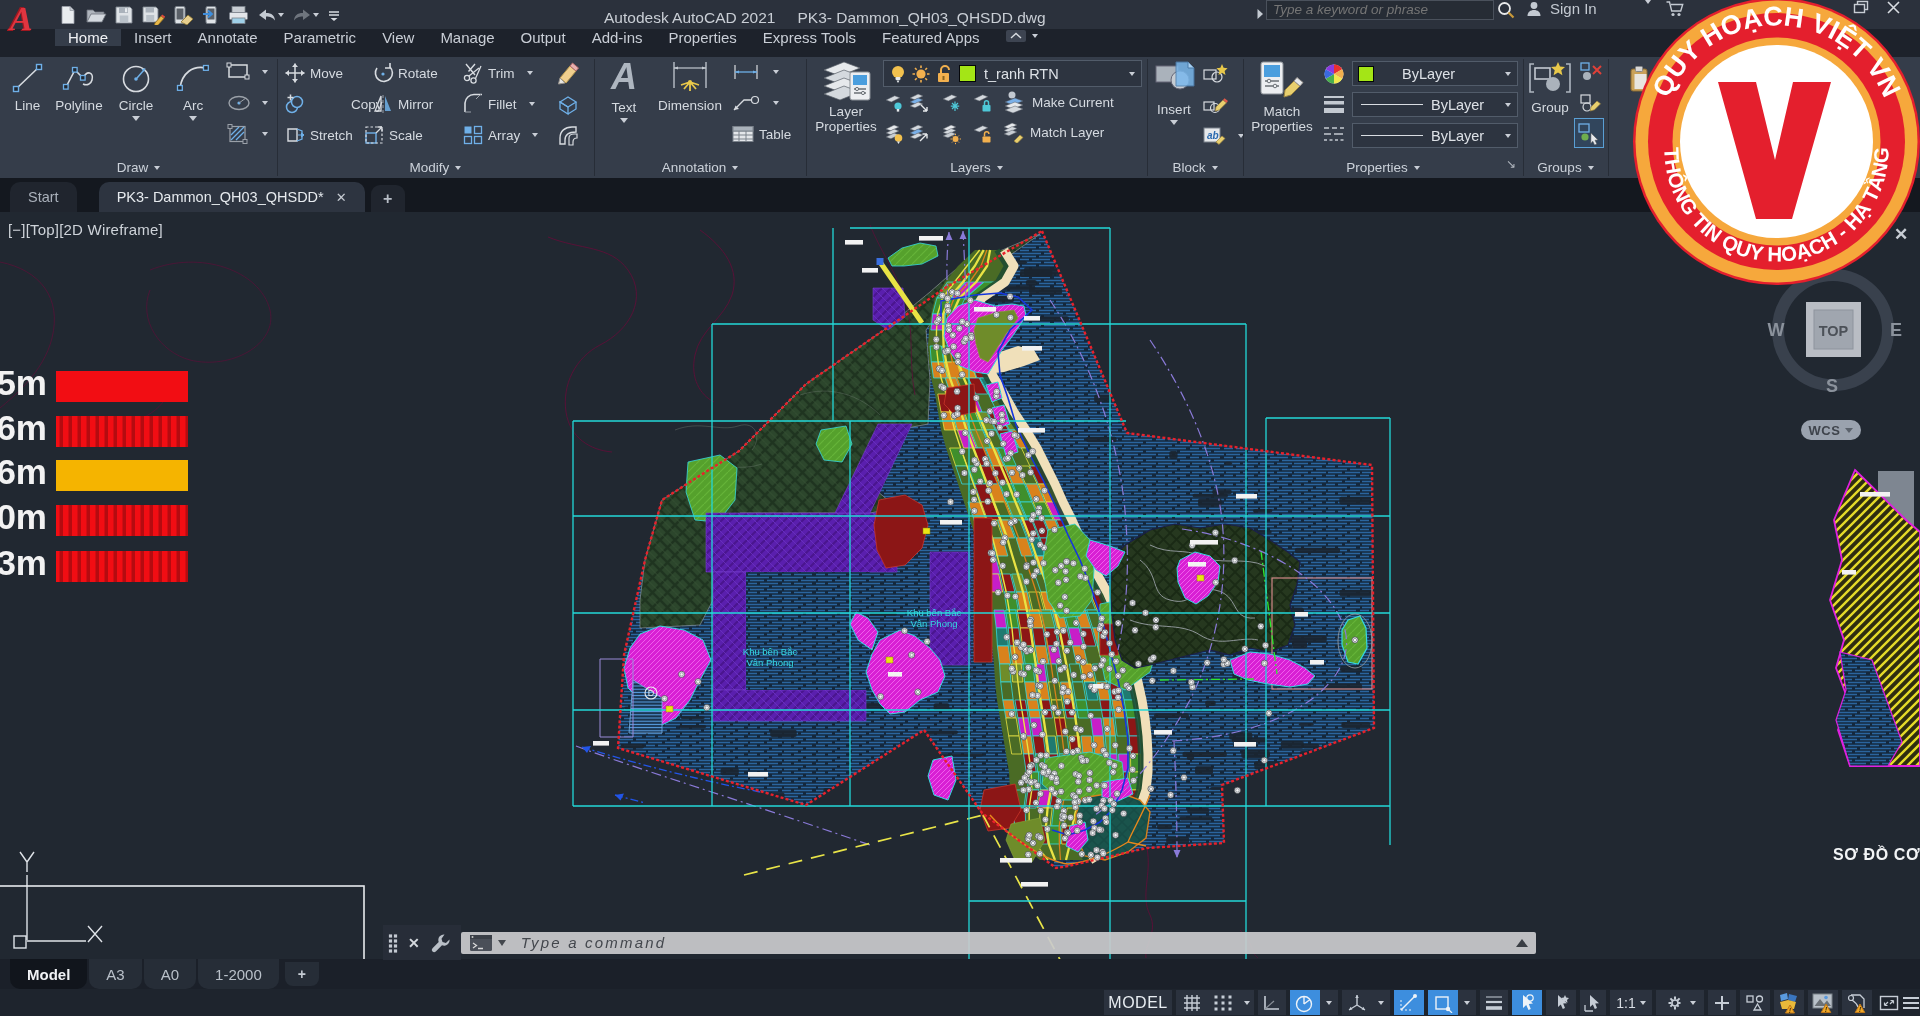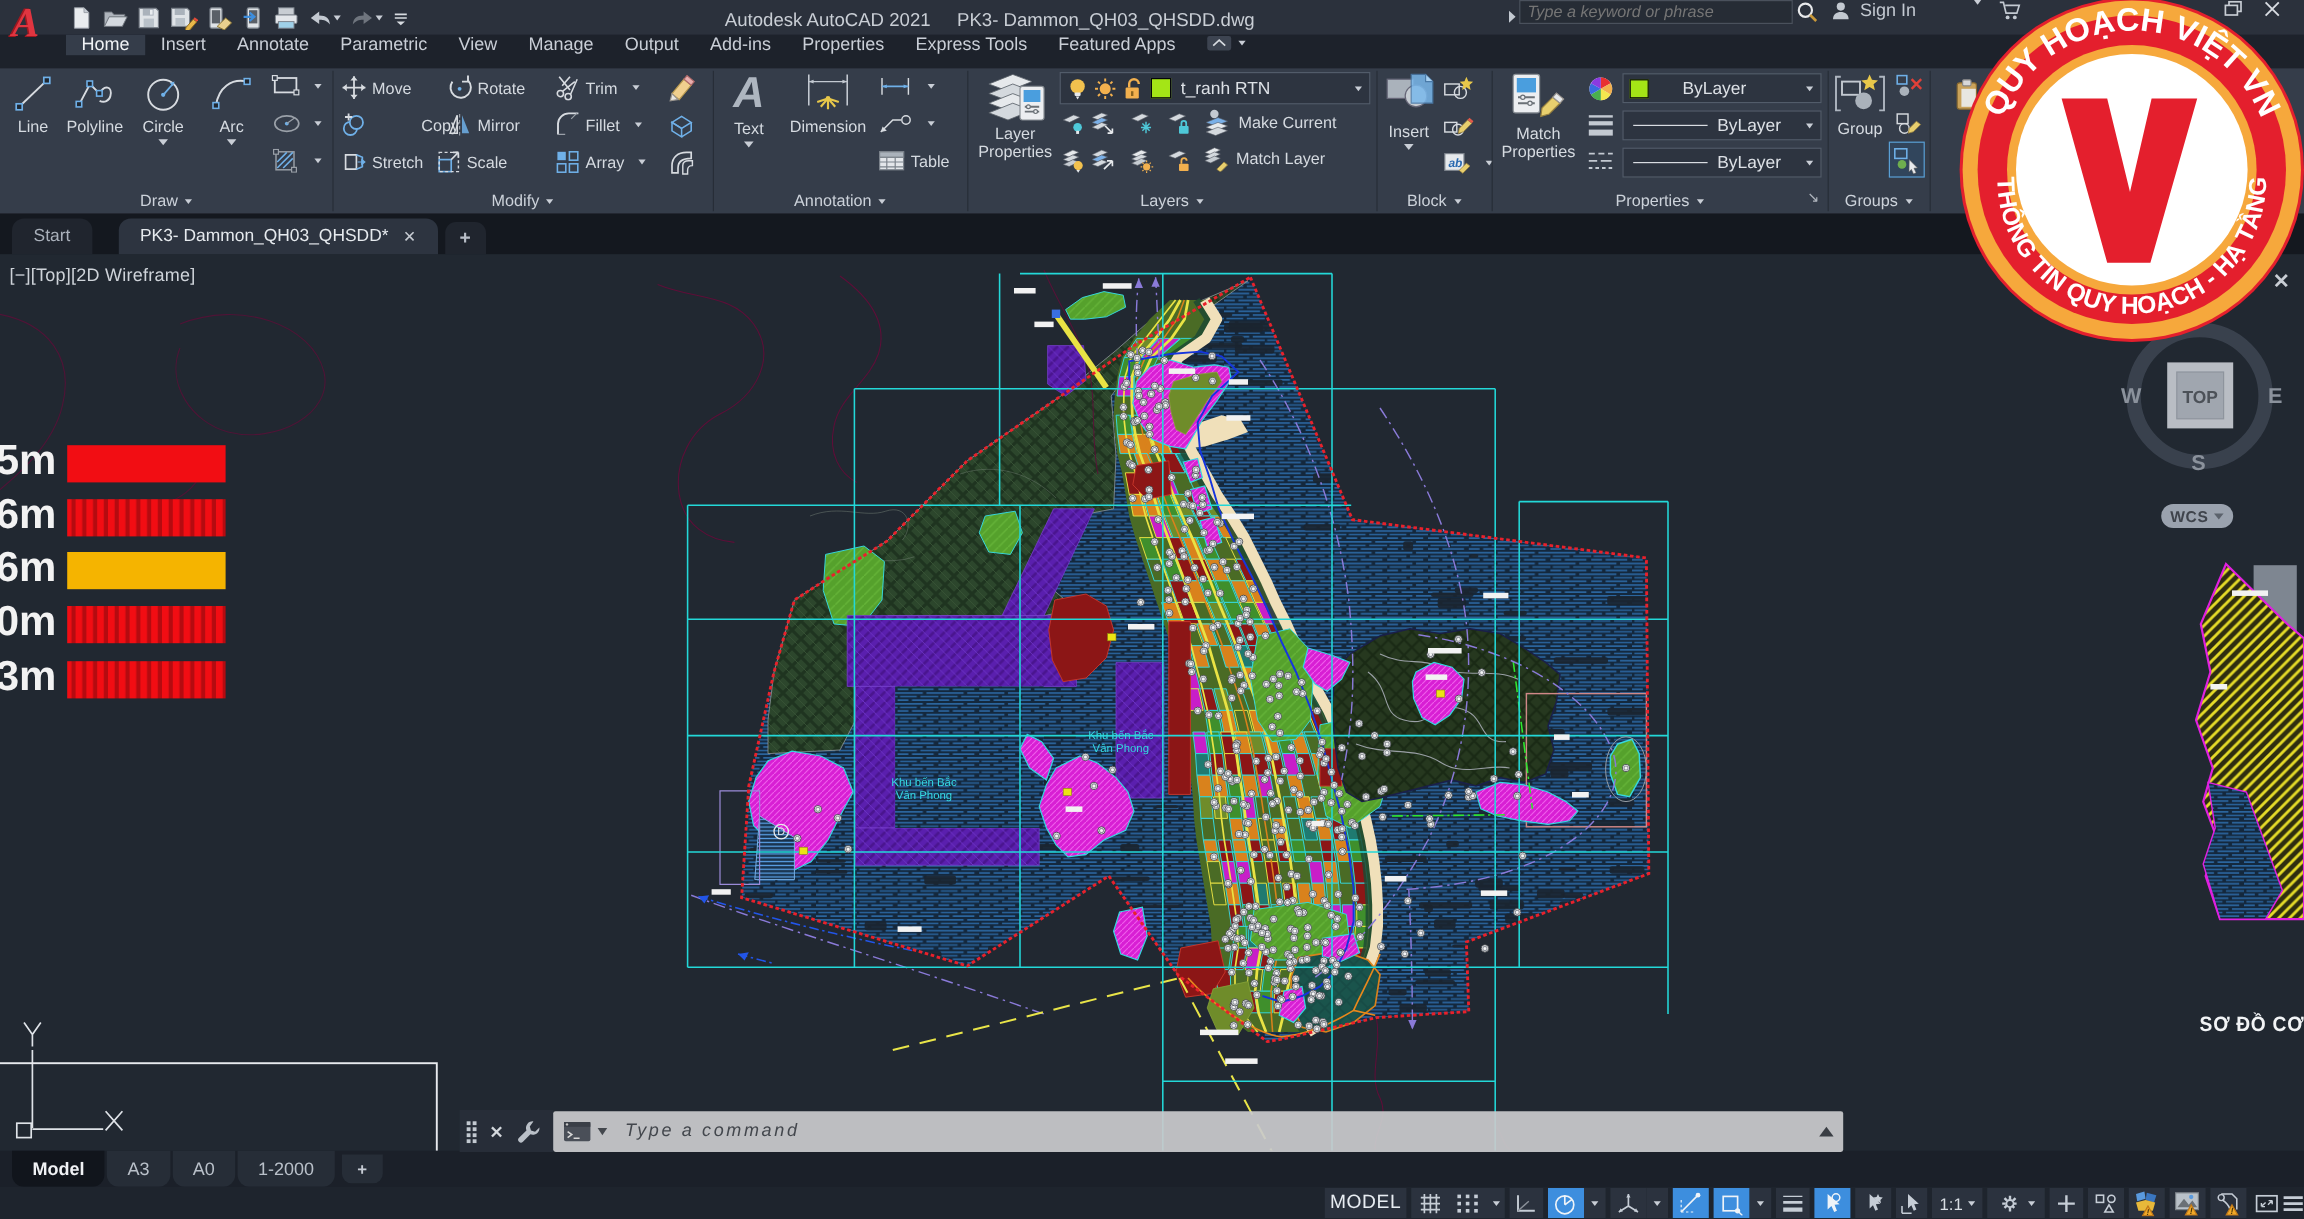--- a/index.html
+++ b/index.html
@@ -41,21 +41,21 @@
 #ftab-plus { width:34px; height:27px; background:#20252e; border-radius:9px 9px 0 0; color:#b8bec7; display:flex; align-items:center; justify-content:center; font-size:16px; font-weight:bold; margin-left:4px; }
 
 #viewport { position:absolute; left:0; top:212px; width:1920px; height:747px; background:#212831; overflow:hidden; }
 #mapsvg { position:absolute; left:0; top:-212px; }
 #vp-label { position:absolute; left:8px; top:9px; color:#ced3d9; font-size:15px; letter-spacing:0.2px; }
 #vp-close { position:absolute; left:1894px; top:12px; color:#c8cdd4; font-size:17px; font-weight:bold; }
 #sodoco { position:absolute; left:1833px; top:634px; color:#f2f4f6; font-weight:bold; font-size:16px; letter-spacing:0.6px; white-space:nowrap; transform:scaleY(1.08); }
 
 #cmddock { position:absolute; left:383px; top:925px; width:1153px; height:35px; display:flex; align-items:center; z-index:30; }
 #cmddock .dockicons { display:flex; align-items:center; background:#272d38; height:35px; padding:0 9px 0 5px; gap:10px; }
-#cmdbar { flex:1; height:34px; background:rgba(201,202,204,0.93); border-radius:2px; display:flex; align-items:center; padding:0 8px; }
+#cmdbar { flex:1; height:22px; background:rgba(201,202,204,0.93); border-radius:2px; display:flex; align-items:center; padding:0 8px; }
 #cmd-placeholder { color:#43474d; font-size:15px; font-style:italic; letter-spacing:2.2px; margin-left:15px; }
 #cmd-up { margin-left:auto; width:0; height:0; border-left:6px solid transparent; border-right:6px solid transparent; border-bottom:8px solid #3a3e44; }
 
 #layouttabs { position:absolute; left:0; top:959px; width:1920px; height:30px; background:#1b2029; display:flex; align-items:center; padding-left:10px; }
 .ltab { height:30px; padding:0 17px; display:flex; align-items:center; font-size:15px; color:#b9c0c9; background:#262d37; margin-right:2px; border-radius:0 0 10px 10px; }
 .ltab.active { background:#11151c; color:#f0f2f5; font-weight:bold; border-radius:0 0 10px 10px; }
 #ltab-plus { width:34px; height:24px; margin-left:4px; background:#262d37; border-radius:0 0 8px 8px; color:#c6ccd4; display:flex; align-items:center; justify-content:center; font-weight:bold; font-size:14px; }
 
 #statusbar { position:absolute; left:0; top:989px; width:1920px; height:27px; background:#1e242d; }
 .sitem { position:absolute; top:1px; height:25px; background:#2b323e; display:flex; align-items:center; justify-content:center; gap:4px; }

